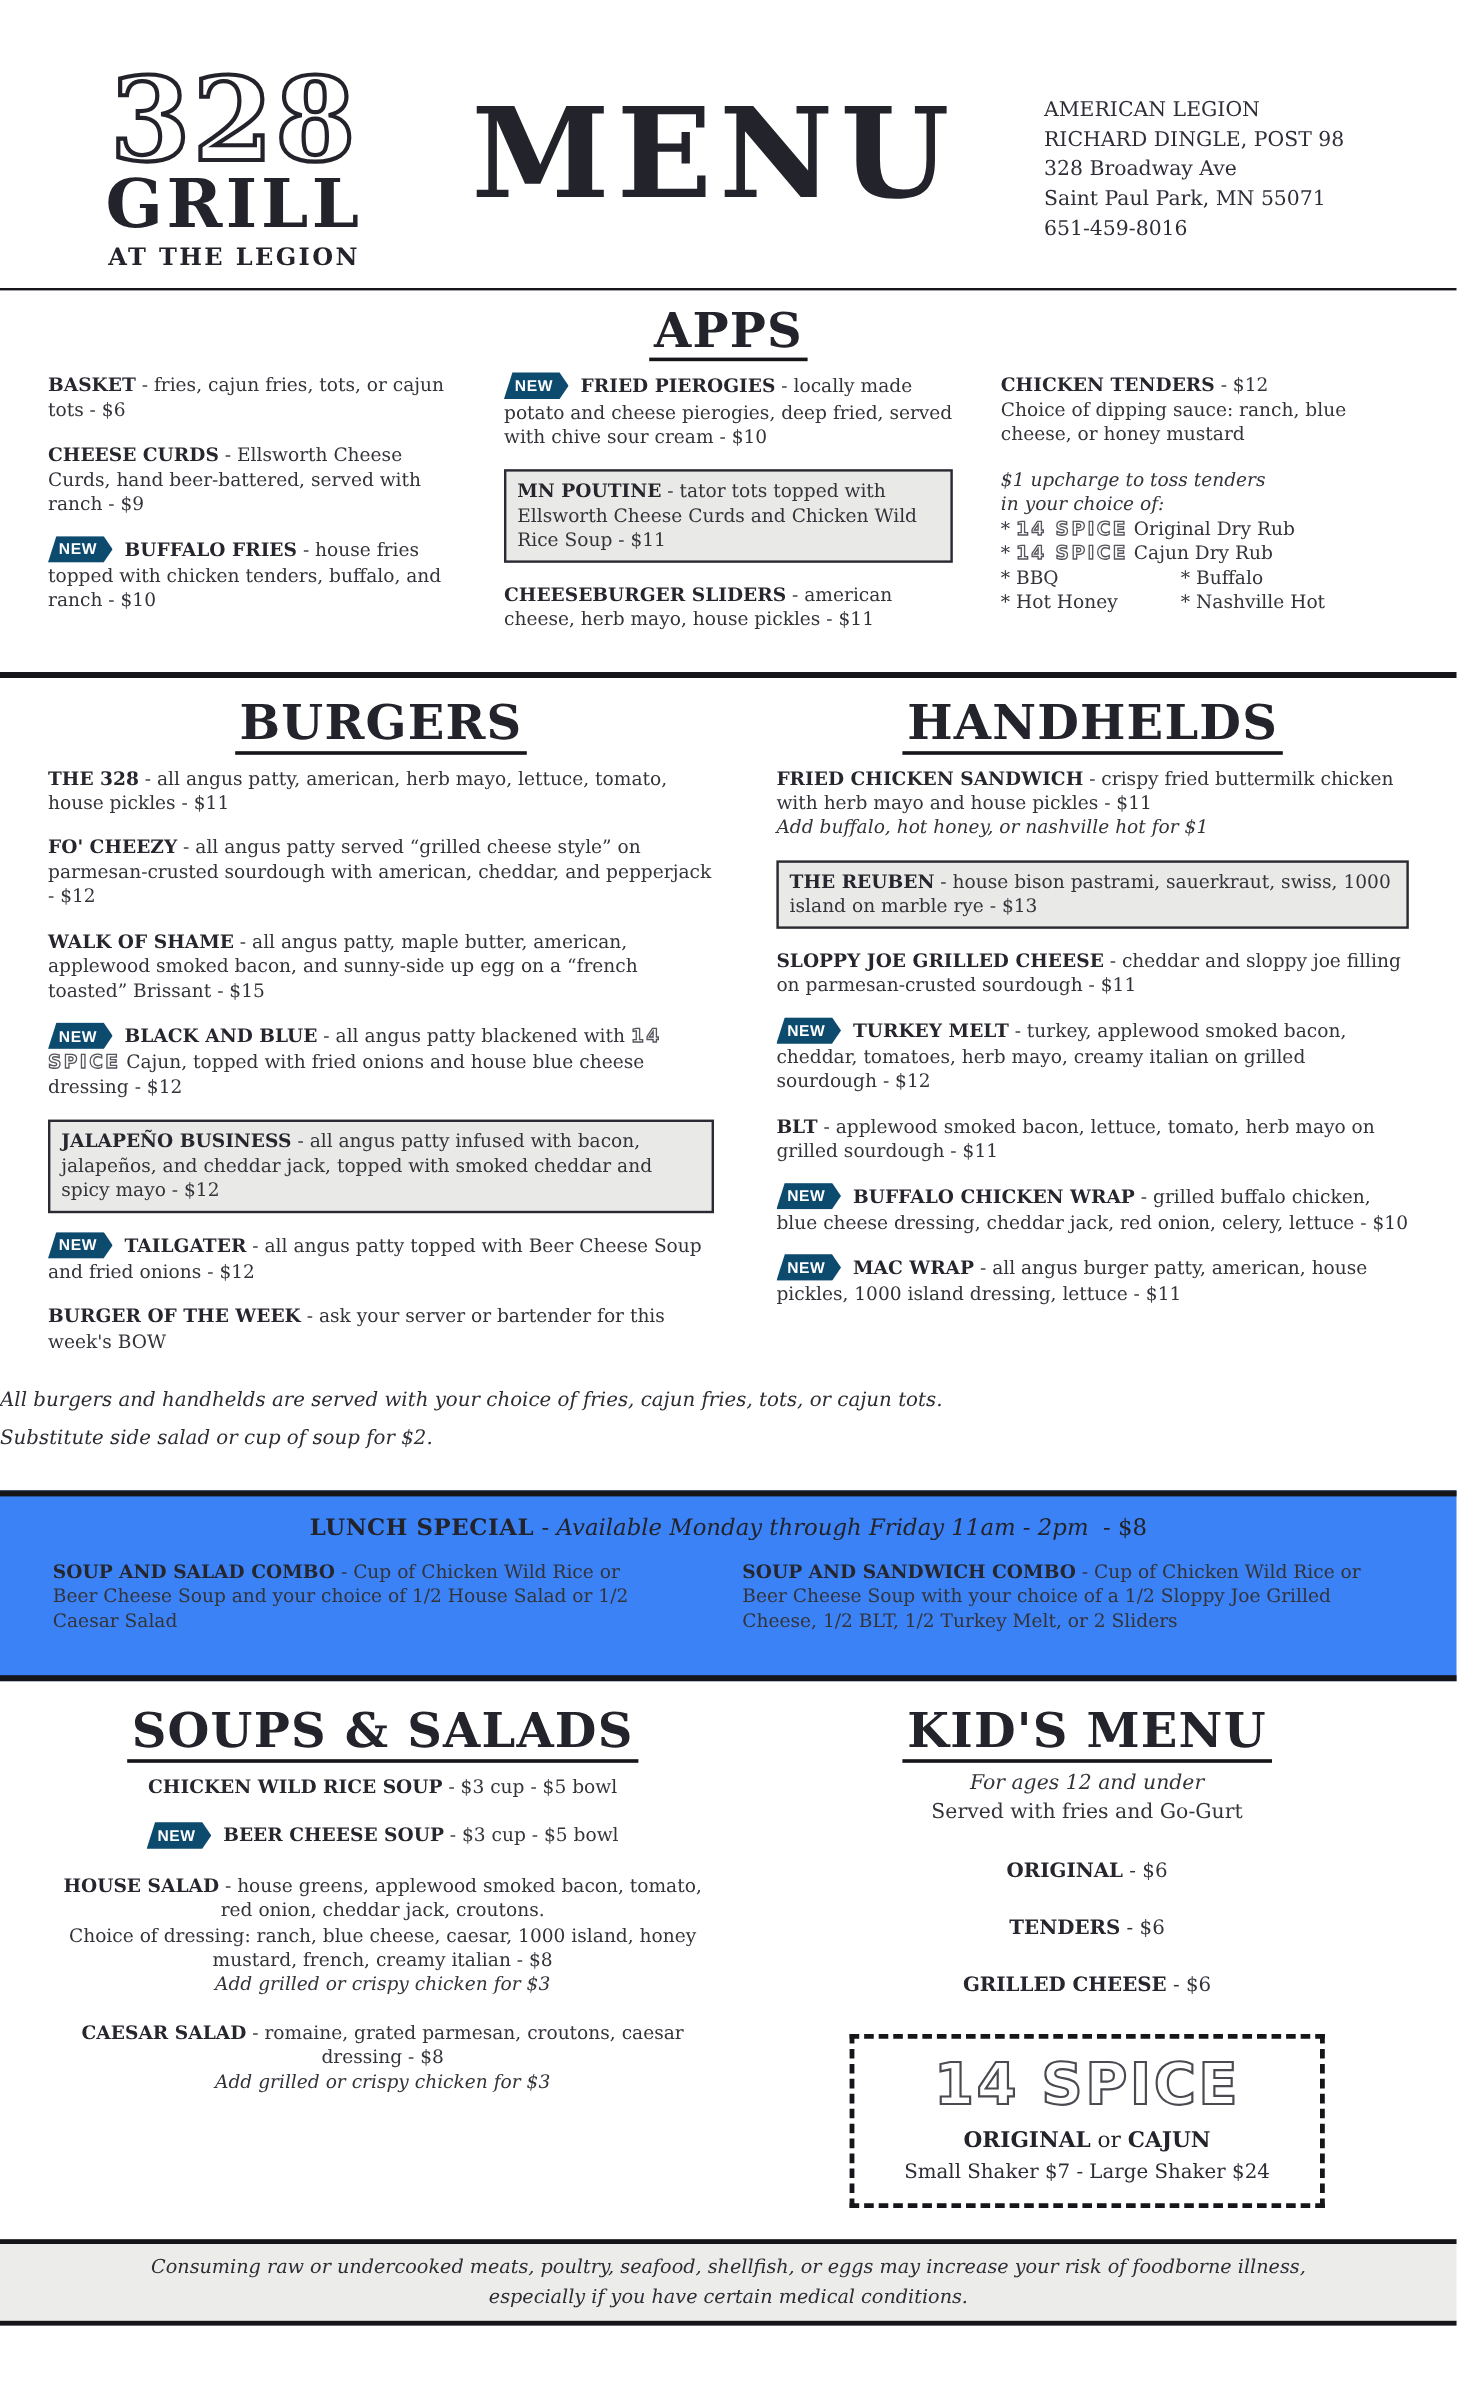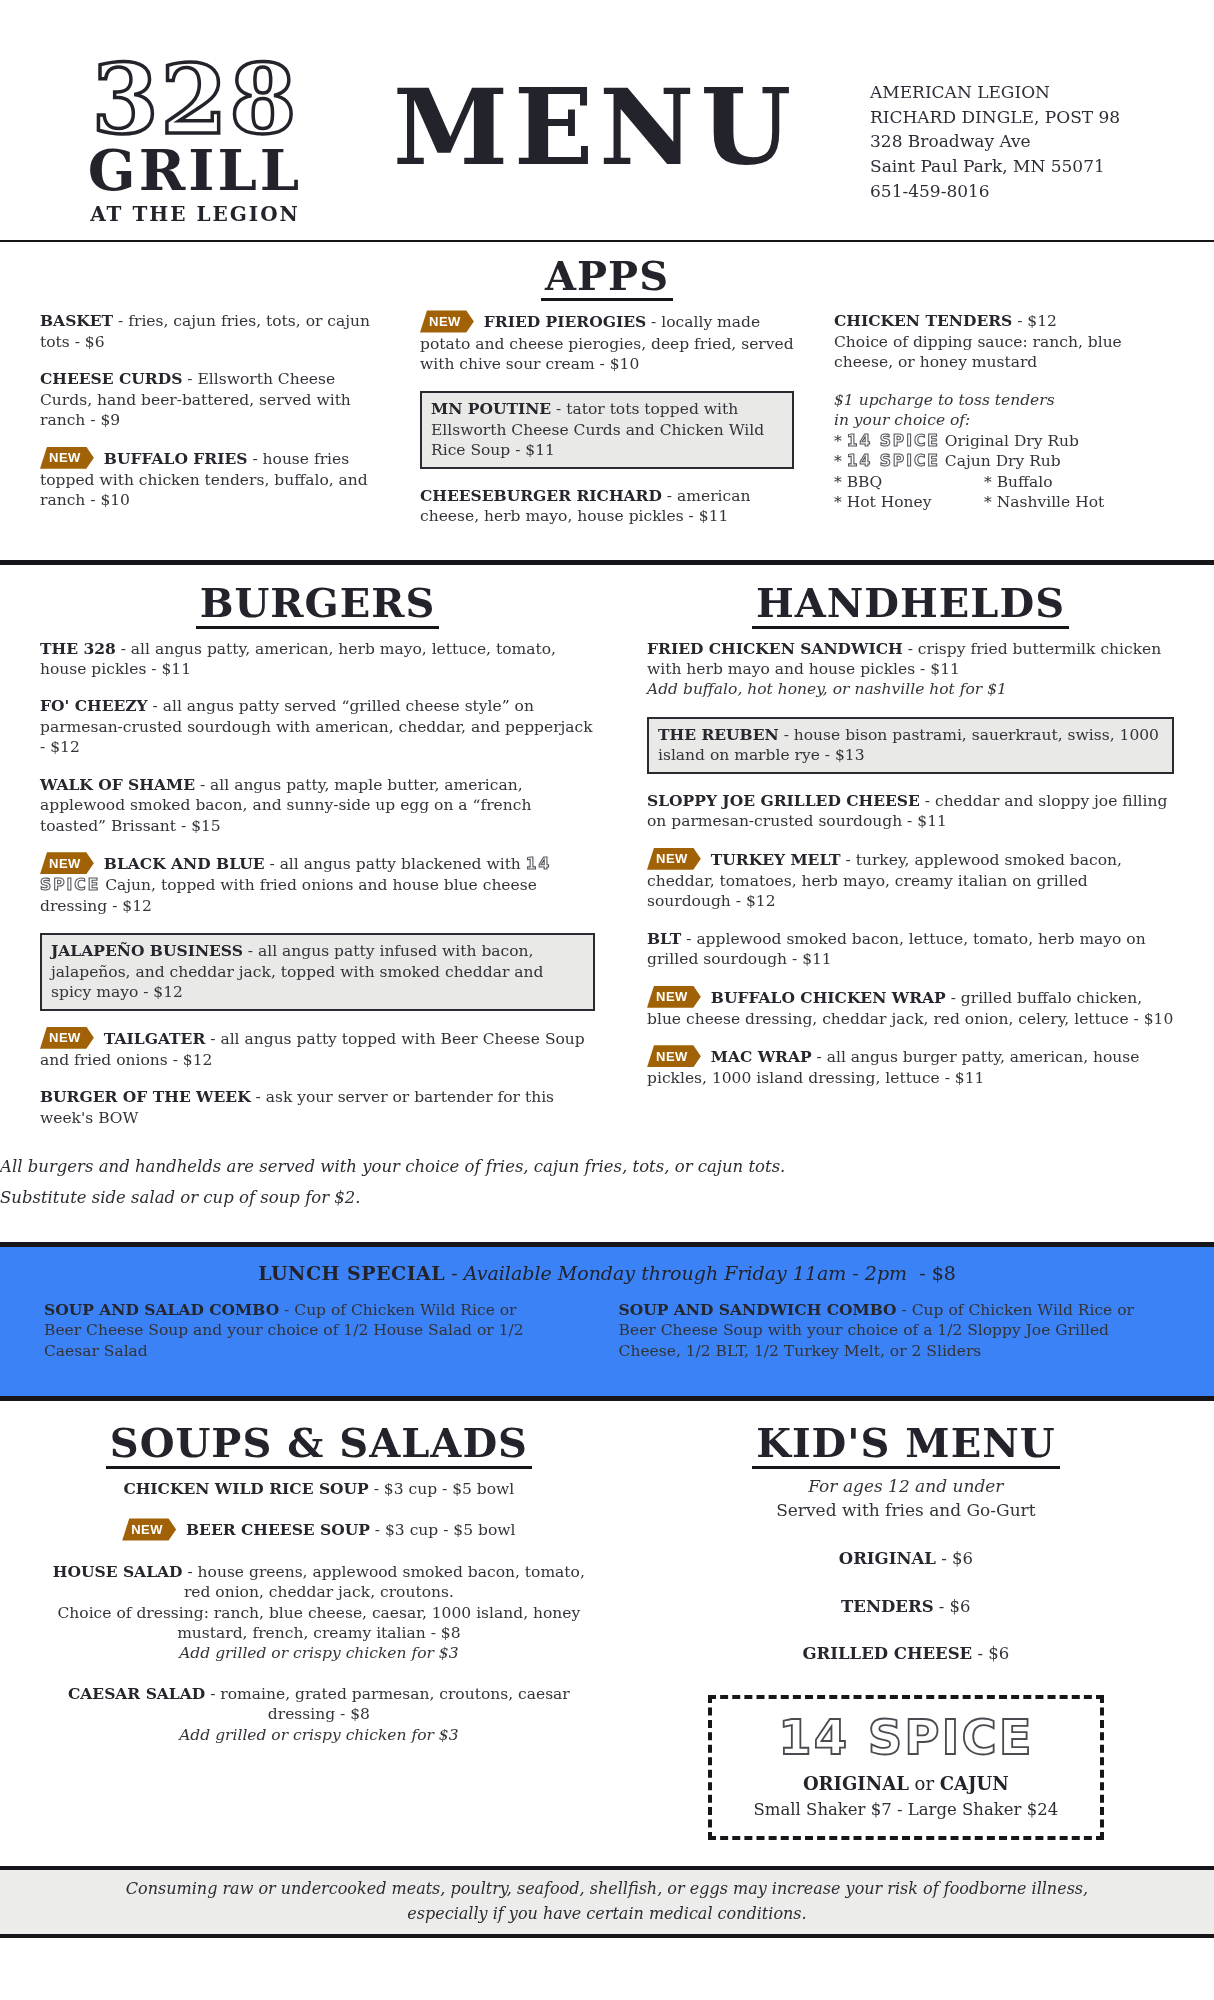--- a/index.html
+++ b/index.html
@@ -20,21 +20,21 @@
   .address{width:300px;flex:none;font-size:17px;line-height:1.45;margin-top:22px;color:#2e2e38;}
   .rule-thin{border:0;border-top:2px solid #15151a;margin:0;}
   .rule-thick{border:0;border-top:5px solid #15151a;margin:0;}
   
   .section-title{text-align:center;margin:4px 0 10px;}
   .section-title span{display:inline-block;font-size:40px;font-weight:bold;color:#23232b;
     border-bottom:3px solid #15151a;line-height:1.12;padding:0 4px 0px;letter-spacing:1px;}
   .body-txt{font-size:15.5px;line-height:1.32;color:#33333a;}
   .item{margin:0 0 17px;}
   .item-name{font-weight:bold;color:#26262e;}
-  .new-badge{display:inline-block;background:#a16207;color:#fff;
+  .new-badge{display:inline-block;background:#0c4a6e;color:#fff;
     font-family:"Liberation Sans", sans-serif;font-weight:bold;font-size:13px;
     padding:2.5px 13px 2.5px 9px;margin-right:5px;letter-spacing:.5px;
     clip-path:polygon(13% 0,86% 0,100% 50%,86% 100%,0 100%);transform:translateY(-1px);}
   .boxed{background:#e9e9e7;border:2px solid #2a2a32;padding:6px 9px;}
   .spice{font-family:"DejaVu Sans", sans-serif;font-weight:bold;color:#fff;
     -webkit-text-stroke:1.1px #55555c;letter-spacing:2px;}
   .it{font-style:italic;}
   
   .apps{padding:8px 40px 16px;}
   .apps-grid{display:grid;grid-template-columns:1fr 1.1fr 1fr;column-gap:40px;margin-top:10px;}
@@ -116,21 +116,21 @@
         <div class="item">
           <span class="new-badge">NEW</span>
           <span class="item-name">FRIED PIEROGIES</span>
           <span>- locally made potato and cheese pierogies, deep fried, served with chive sour cream - $10</span>
         </div>
         <div class="item boxed">
           <span class="item-name">MN POUTINE</span>
           <span>- tator tots topped with Ellsworth Cheese Curds and Chicken Wild Rice Soup - $11</span>
         </div>
         <div class="item">
-          <span class="item-name">CHEESEBURGER RICHARD</span>
+          <span class="item-name">CHEESEBURGER SLIDERS</span>
           <span>- american cheese, herb mayo, house pickles - $11</span>
         </div>
       </div>
 
       <div>
         <div class="item">
           <span class="item-name">CHICKEN TENDERS</span>
           <span>- $12</span>
           <div>Choice of dipping sauce: ranch, blue cheese, or honey mustard</div>
         </div>

